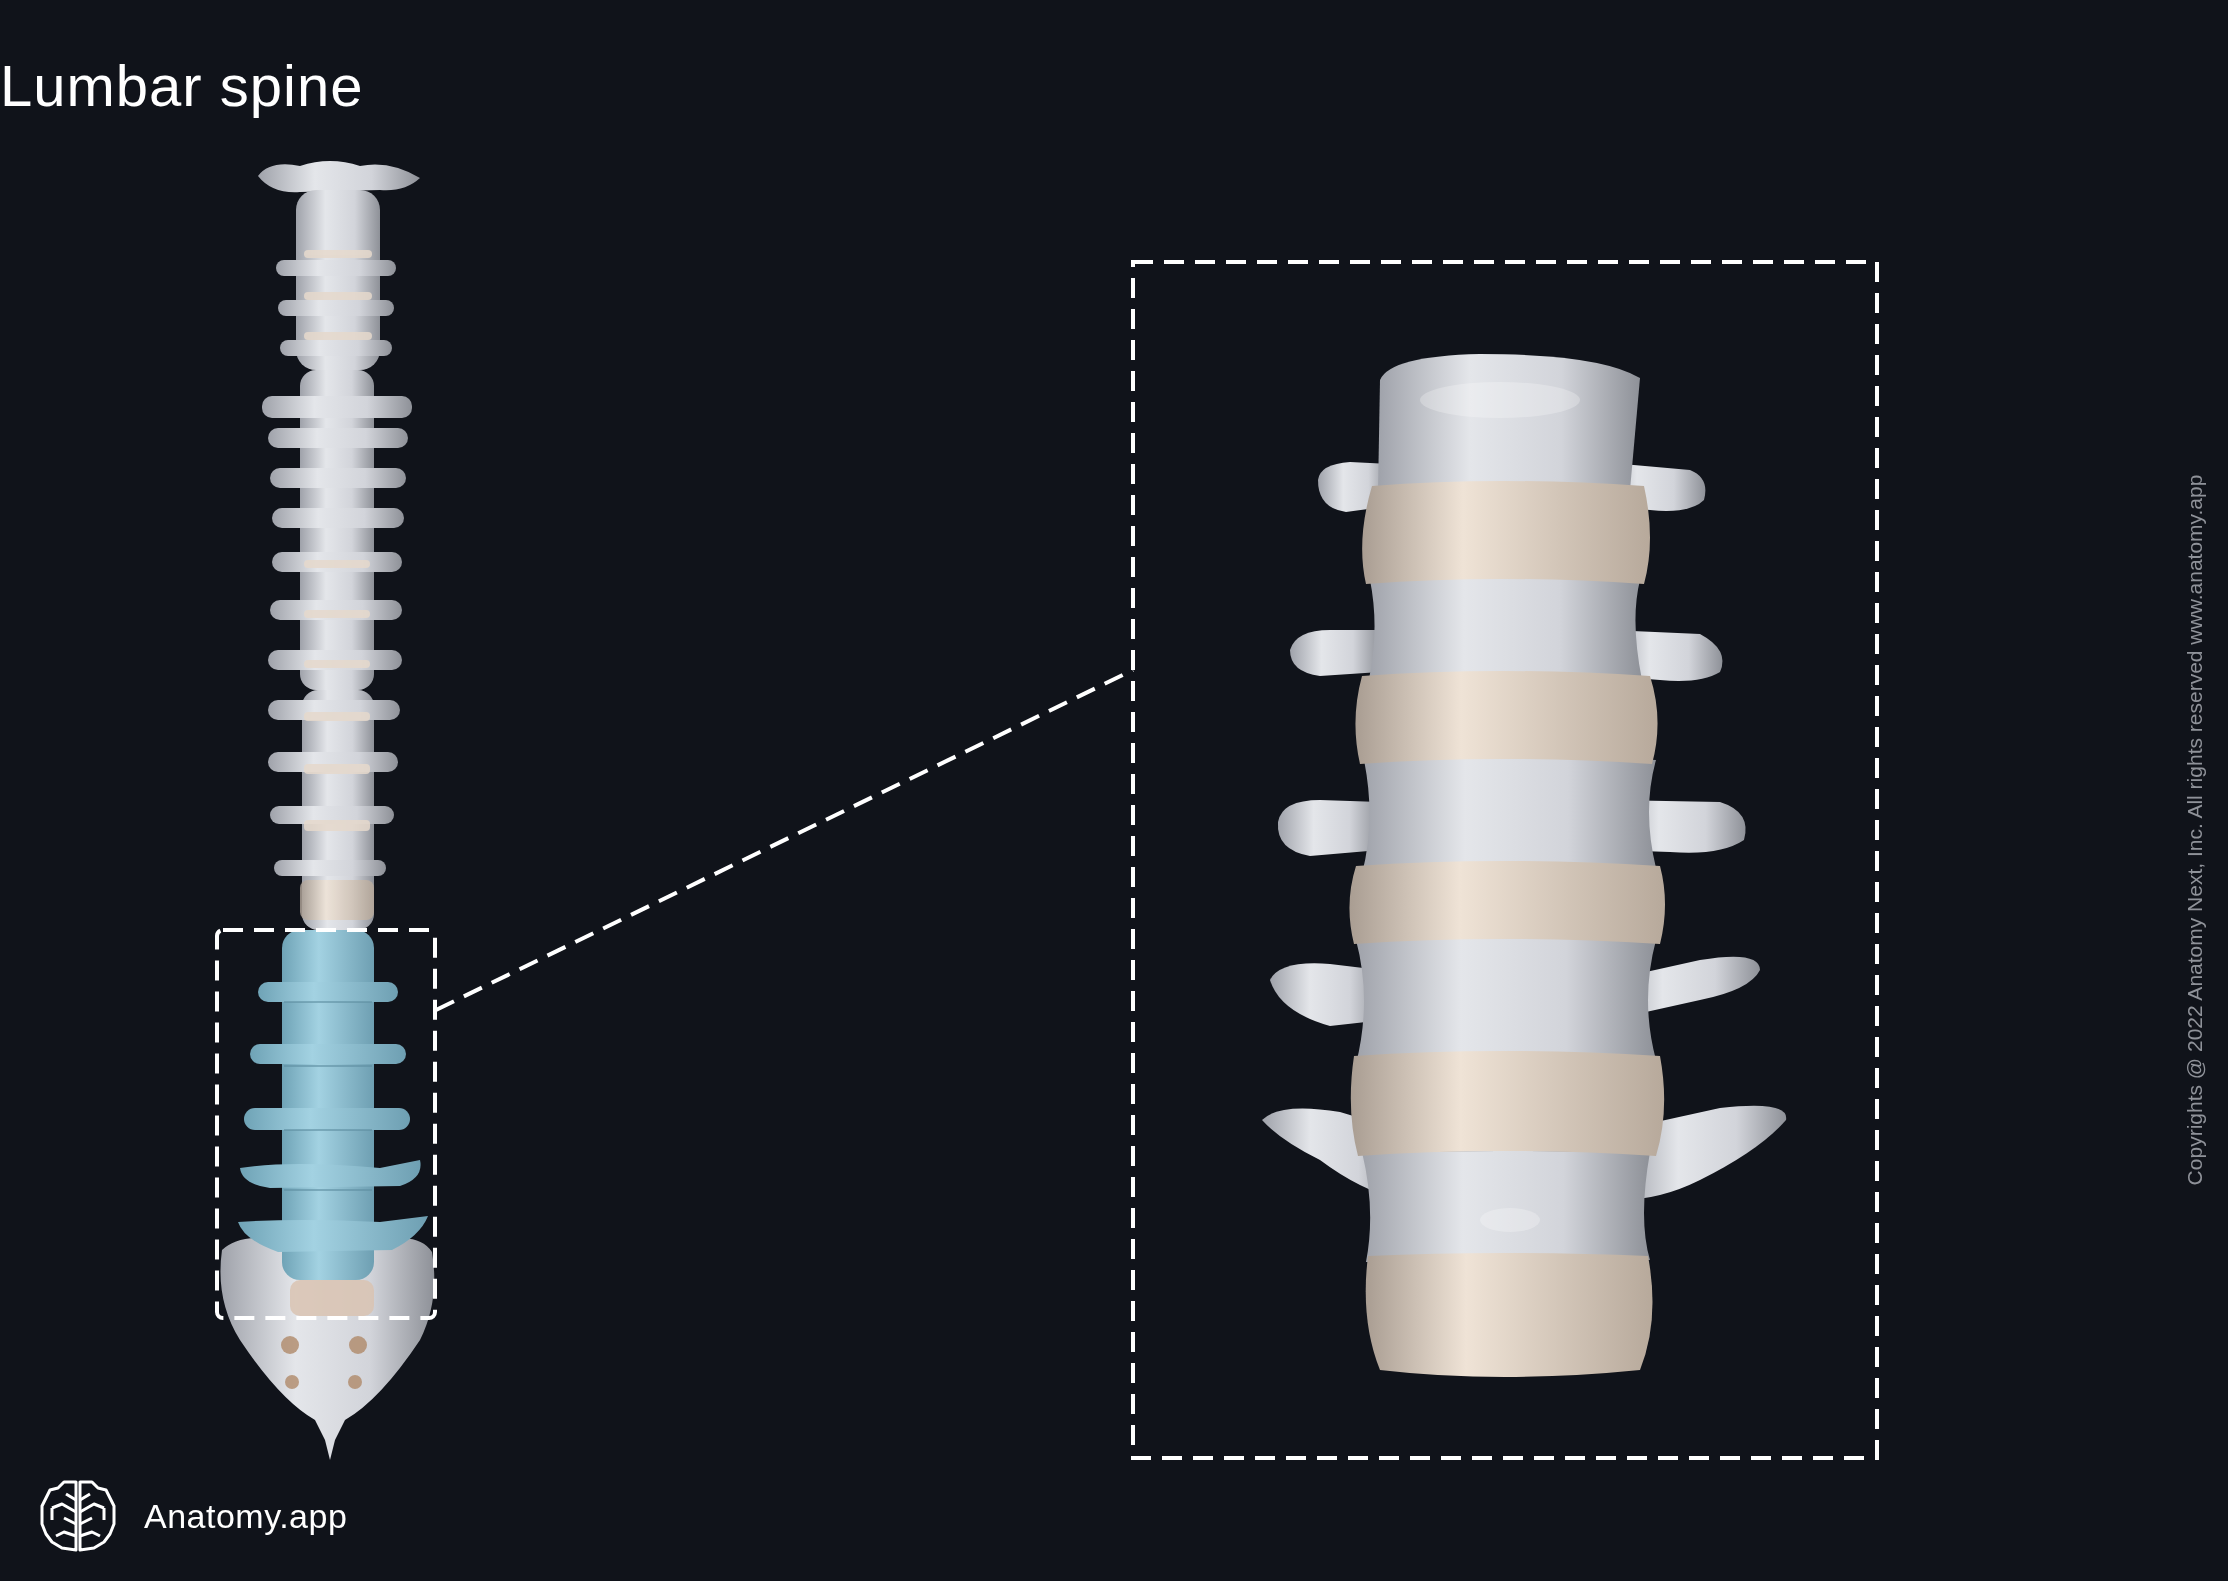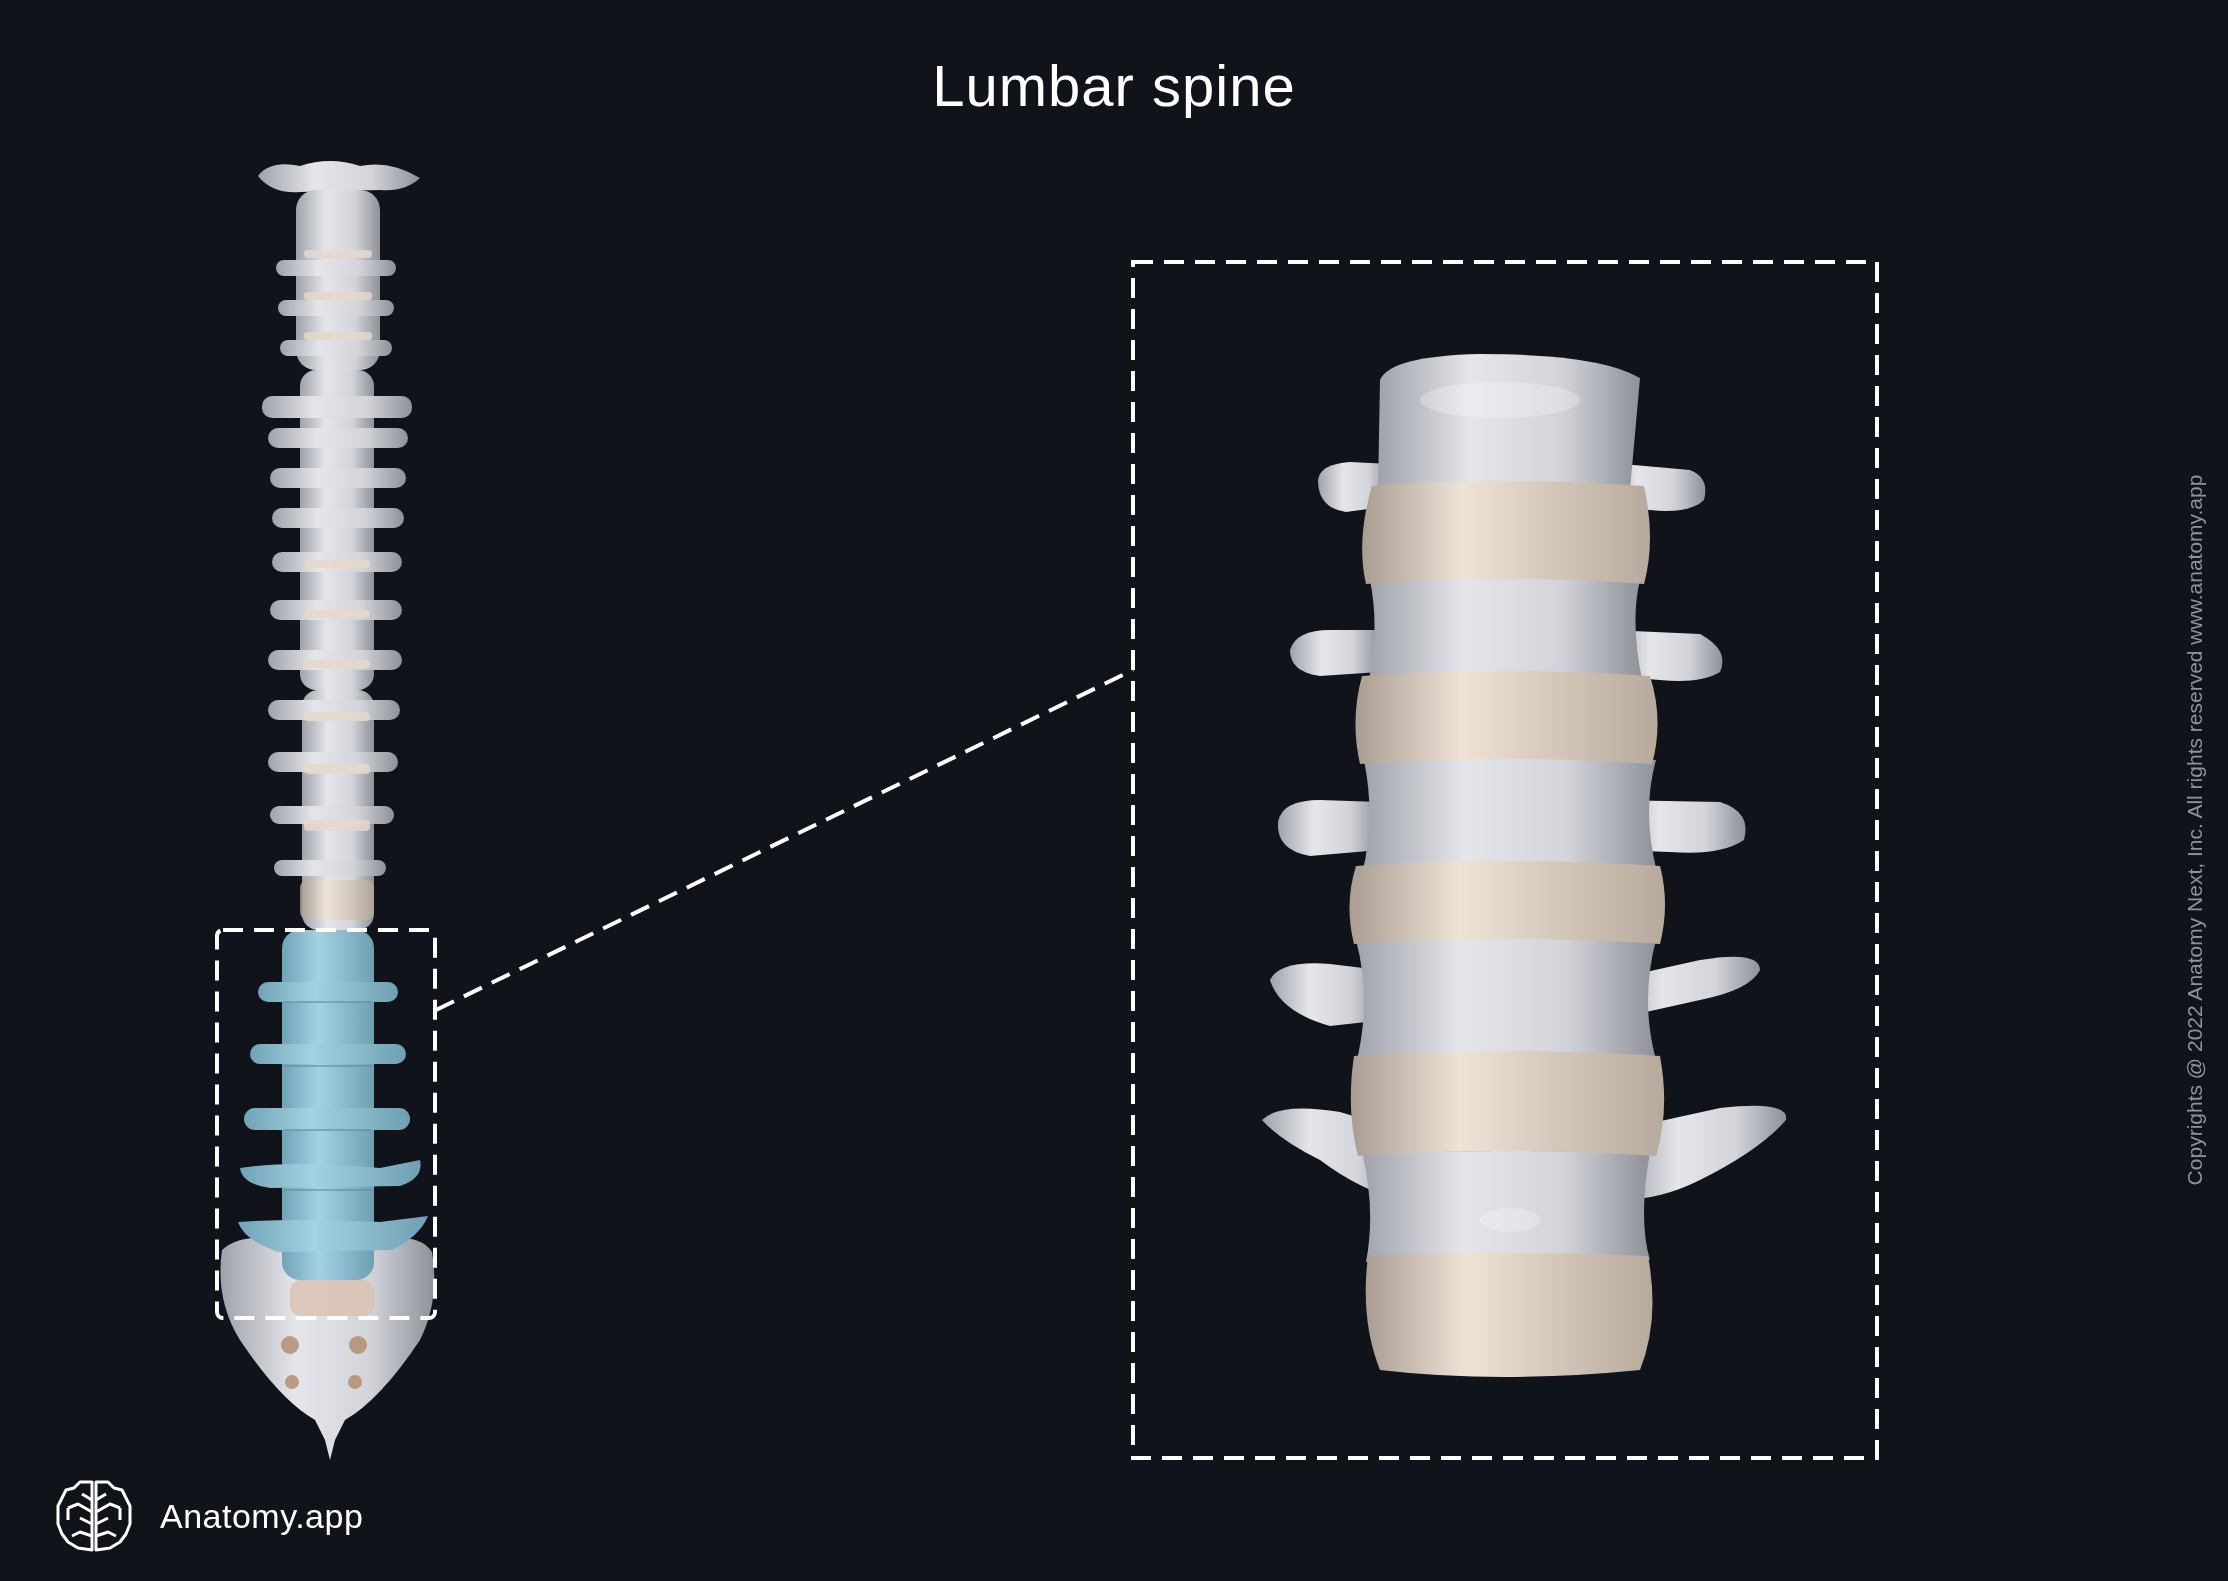--- a/index.html
+++ b/index.html
@@ -3,29 +3,29 @@
 <meta charset="utf-8">
 <style>
   html, body { margin:0; padding:0; }
   body {
     width:2228px; height:1581px; overflow:hidden; position:relative;
     background:#10131a;
     font-family:"Liberation Sans", sans-serif;
   }
   .title {
     position:absolute; left:0; width:2228px; top:52px;
-    text-align:center; color:#ffffff; font-size:58px; font-weight:400;
+    color:#ffffff; font-size:58px; font-weight:400;
     letter-spacing:1px;
   }
   .copyright {
     position:absolute; left:2195px; top:830px;
     transform:translate(-50%,-50%) rotate(-90deg);
     white-space:nowrap; color:#8f9299; font-size:21px;
   }
-  .brand { position:absolute; left:52px; top:1476px; display:flex; align-items:center; }
+  .brand { position:absolute; left:36px; top:1476px; display:flex; align-items:center; }
   .brand-text { color:#ffffff; font-size:34px; margin-left:24px; letter-spacing:0.5px; }
   svg.full { position:absolute; left:0; top:0; }
 </style>
 </head>
 <body>
 
 <div class="title">Lumbar spine</div>
 
 <svg class="full" width="2228" height="1581" viewBox="0 0 2228 1581">
   <defs>

